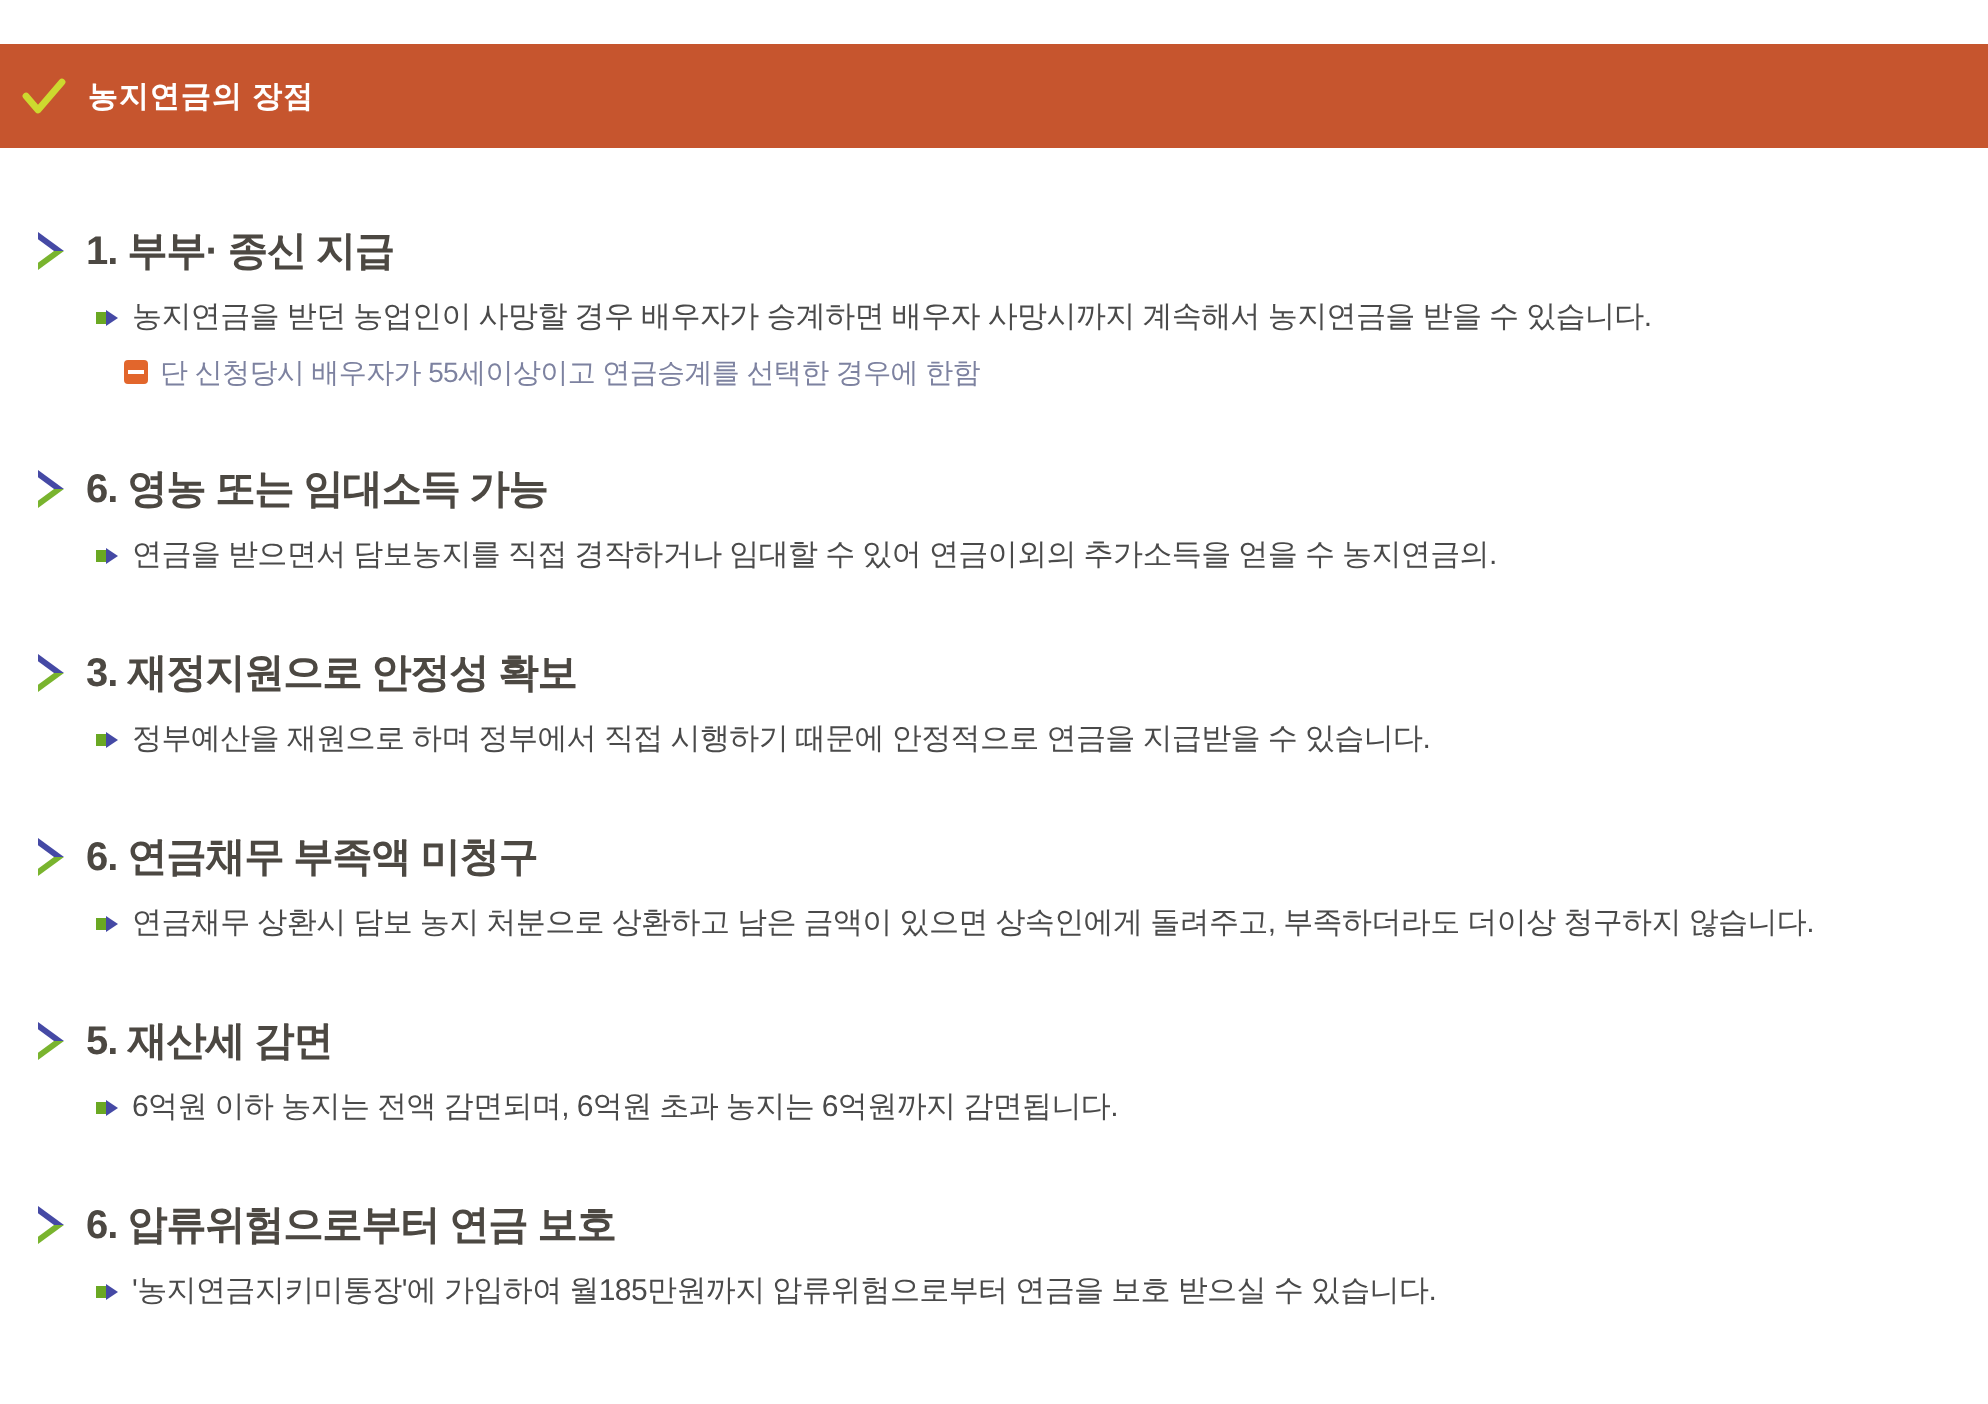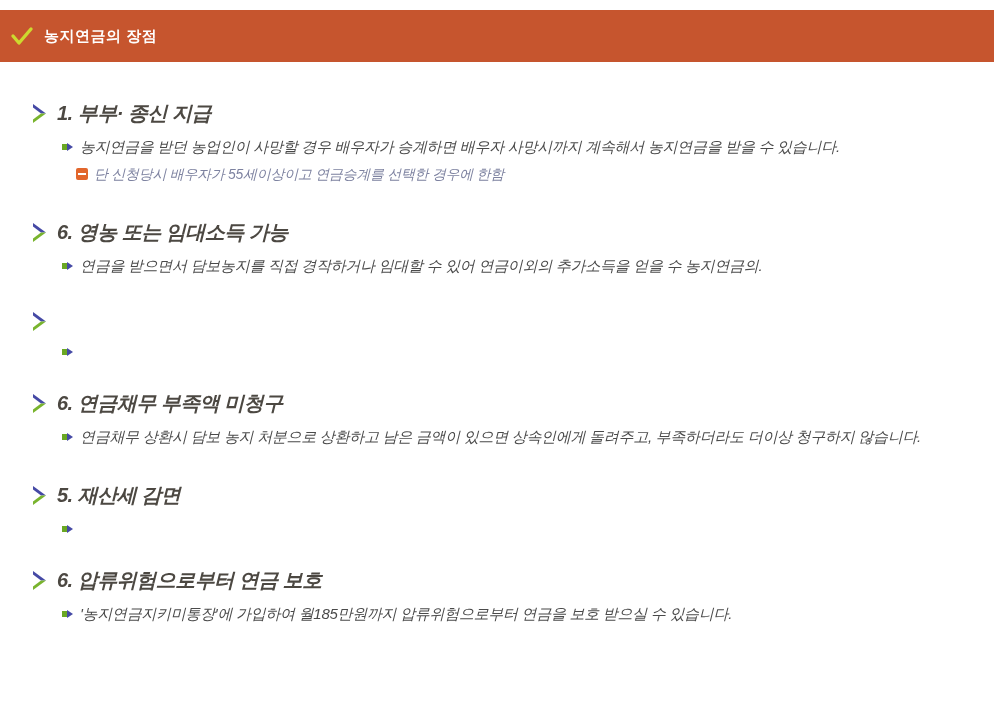--- a/index.html
+++ b/index.html
@@ -7,38 +7,38 @@
     width: 994px;
     height: 702px;
     background: #ffffff;
     font-family: "Liberation Sans", "DejaVu Sans", sans-serif;
     overflow: hidden;
   }
   .page { width: 994px; height: 702px; background: #ffffff; }
 
   
   .header-bar {
-    margin-top: 10px;
+    margin-top: 22px;
     width: 100%;
     height: 52px;
     background: #c6552e;
     display: flex;
     align-items: center;
     padding-left: 10px;
   }
   .check-icon { width: 24px; height: 22px; margin-right: 10px; flex: 0 0 auto; }
   .header-title {
     color: #ffffff;
     font-size: 15px;
     font-weight: bold;
     letter-spacing: 0.5px;
   }
 
   
-  .content { padding: 38px 20px 0 32px; font-style: italic; }
+  .content { padding: 38px 20px 0 18px; }
 
   .section { margin-bottom: 34px; }
   .section-heading {
     display: flex;
     align-items: center;
     margin-bottom: 9px;
   }
   .chevron-icon { width: 17px; height: 21px; margin-right: 8px; flex: 0 0 auto; }
   .section-title {
     font-size: 20px;
@@ -158,27 +158,29 @@
   </li>
 </ul>
   </div>
 
   <div class="section">
     <div class="section-heading">
       <svg class="chevron-icon" viewBox="0 0 17 21">
         <path d="M1 1 L14 10.5 L9 10.5 L1 4.6 Z" fill="#4549a5"></path>
         <path d="M1 20 L14 10.5 L9 10.5 L1 16.4 Z" fill="#79b42e"></path>
       </svg>
-    </div>
-    <ul class="bullet-list">
-  <li class="bullet-item">
-    <span class="bullet-arrow-icon">
-      <span class="tail"></span>
-              <span class="head"></span>
-    </span>
+      <span class="section-title">3. 재정지원으로 안정성 확보</span>
+    </div>
+    <ul class="bullet-list">
+  <li class="bullet-item">
+    <span class="bullet-arrow-icon">
+      <span class="tail"></span>
+              <span class="head"></span>
+    </span>
+    <span>정부예산을 재원으로 하며 정부에서 직접 시행하기 때문에 안정적으로 연금을 지급받을 수 있습니다.</span>
   </li>
 </ul>
   </div>
 
   <div class="section">
     <div class="section-heading">
       <svg class="chevron-icon" viewBox="0 0 17 21">
         <path d="M1 1 L14 10.5 L9 10.5 L1 4.6 Z" fill="#4549a5"></path>
         <path d="M1 20 L14 10.5 L9 10.5 L1 16.4 Z" fill="#79b42e"></path>
       </svg>
@@ -202,20 +204,21 @@
         <path d="M1 20 L14 10.5 L9 10.5 L1 16.4 Z" fill="#79b42e"></path>
       </svg>
       <span class="section-title">5. 재산세 감면</span>
     </div>
     <ul class="bullet-list">
   <li class="bullet-item">
     <span class="bullet-arrow-icon">
       <span class="tail"></span>
               <span class="head"></span>
     </span>
+    <span>6억원 이하 농지는 전액 감면되며, 6억원 초과 농지는 6억원까지 감면됩니다.</span>
   </li>
 </ul>
   </div>
 
   <div class="section">
     <div class="section-heading">
       <svg class="chevron-icon" viewBox="0 0 17 21">
         <path d="M1 1 L14 10.5 L9 10.5 L1 4.6 Z" fill="#4549a5"></path>
         <path d="M1 20 L14 10.5 L9 10.5 L1 16.4 Z" fill="#79b42e"></path>
       </svg>

